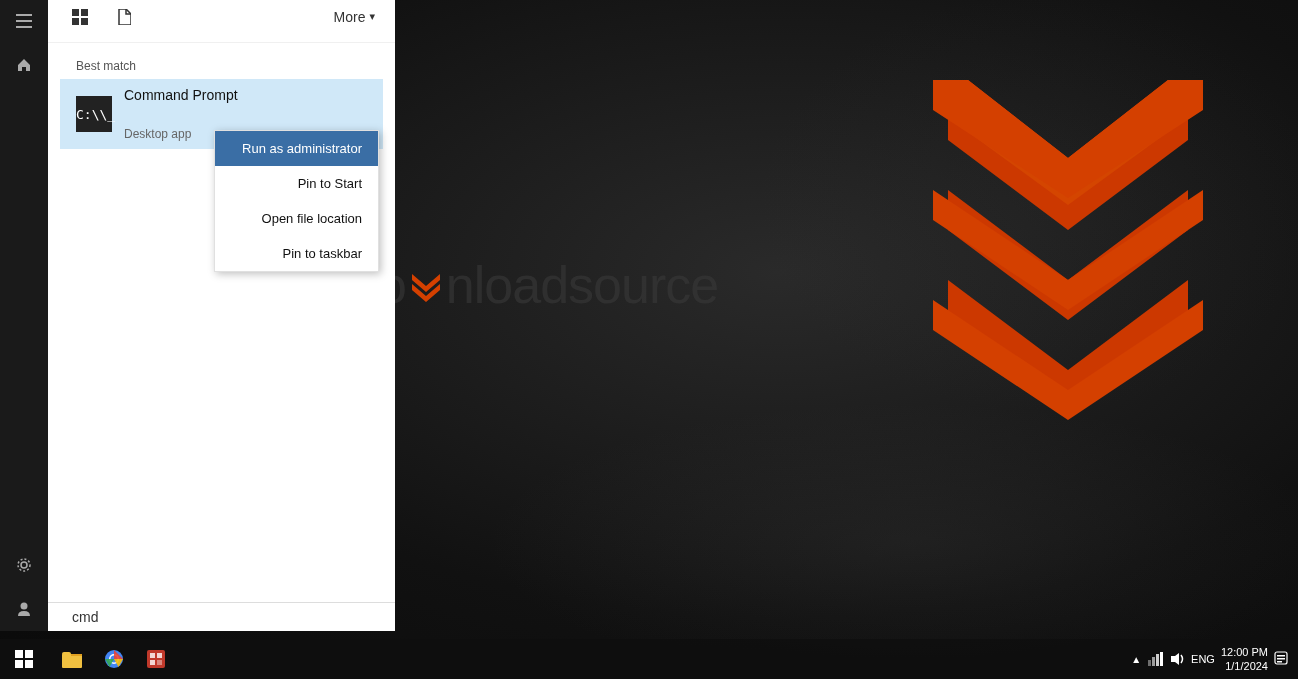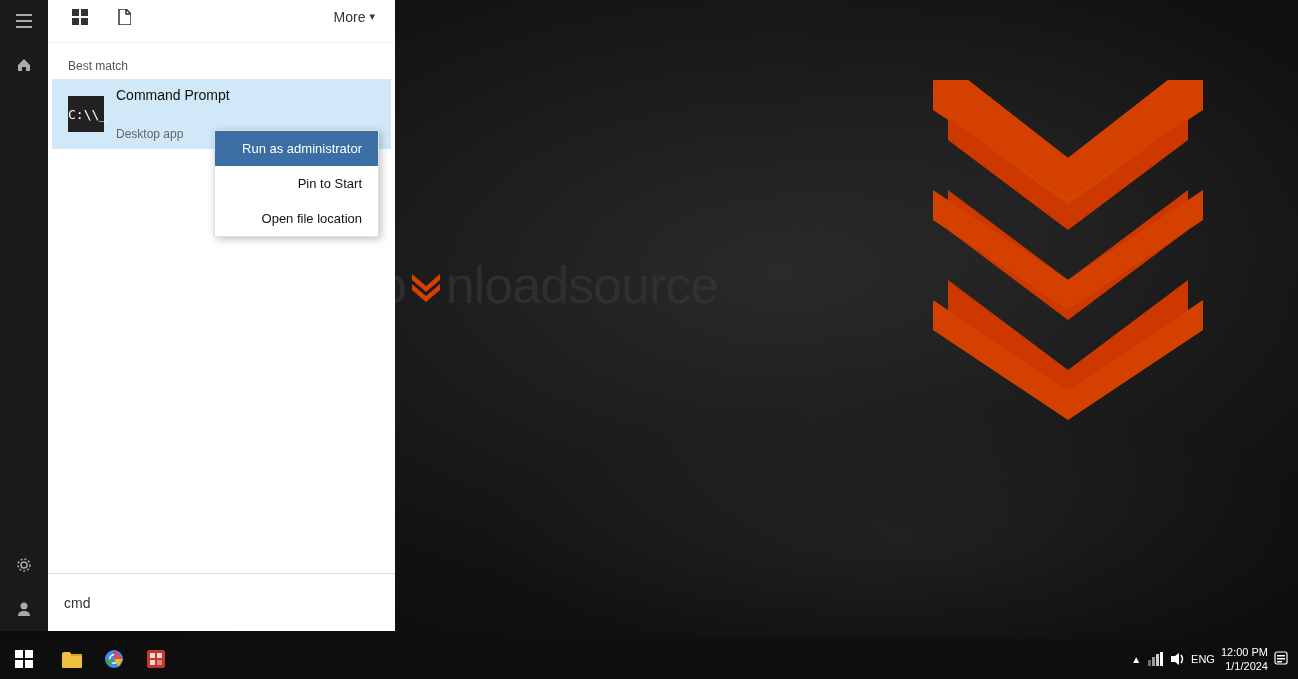--- a/index.html
+++ b/index.html
@@ -151,21 +151,21 @@
       cursor: pointer;
       font-size: 14px;
       color: #333;
       padding: 6px 8px;
       border-radius: 2px;
     }
 
     
     .start-body {
       flex: 1;
-      padding: 12px 4px;
+      padding: 12px 12px;
       overflow-y: auto;
     }
 
     .section-label {
       font-size: 12px;
       color: #555;
       padding: 4px 16px 6px;
       font-weight: 400;
     }
 
@@ -192,25 +192,25 @@
       font-size: 13px;
       font-family: monospace;
     }
 
     .app-info { display: flex; flex-direction: column; gap: 24px; }
     .app-name { font-size: 14px; color: #111; font-weight: 400; }
     .app-type { font-size: 12px; color: #666; }
 
     
     .start-search {
-      height: 58px;
+      height: 29px;
       border-top: 1px solid #ddd;
       display: flex;
       align-items: center;
-      padding: 0 16px;
+      padding: 0 24px;
       background: white;
     }
 
     .start-search input {
       border: none;
       outline: none;
       font-size: 14px;
       color: #333;
       width: 100%;
       background: transparent;
@@ -358,20 +358,21 @@
     <div class="start-search">
       <input type="text" value="cmd" style="">
     </div>
   </div>
 </div>
 
 <div class="context-menu">
   <div class="context-item active">Run as administrator</div>
   <div class="context-item">Pin to Start</div>
   <div class="context-item">Open file location</div>
+  <div class="context-item">Pin to taskbar</div>
 </div>
 
 <div class="taskbar">
   <div class="taskbar-start">
     <svg width="18" height="18" viewBox="0 0 18 18">
       <rect x="0" y="0" width="8" height="8" fill="white"></rect>
       <rect x="10" y="0" width="8" height="8" fill="white"></rect>
       <rect x="0" y="10" width="8" height="8" fill="white"></rect>
       <rect x="10" y="10" width="8" height="8" fill="white"></rect>
     </svg>

